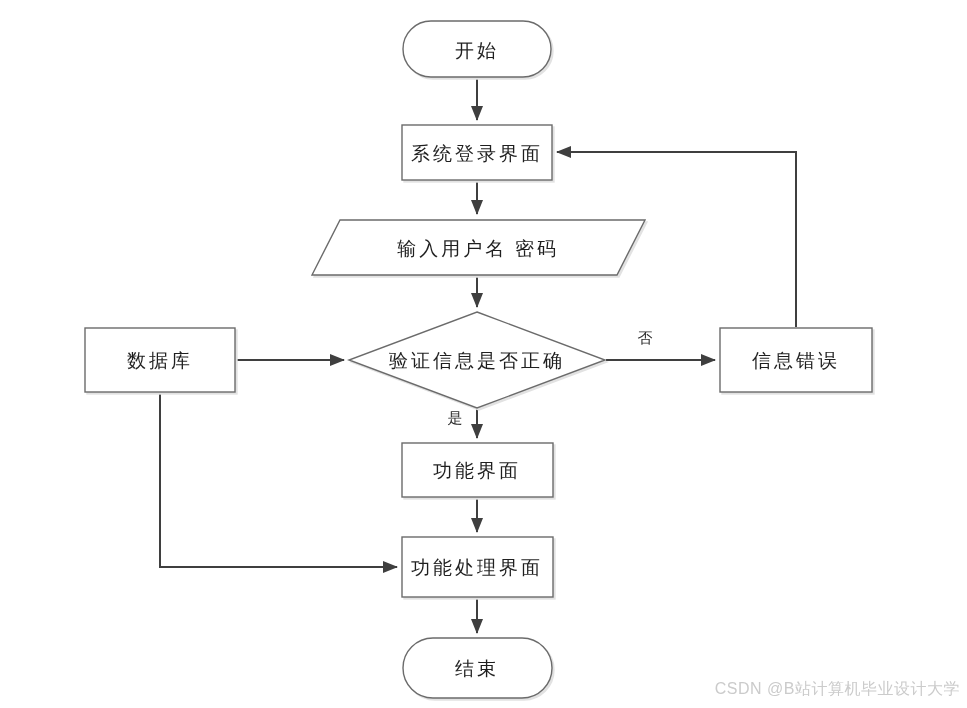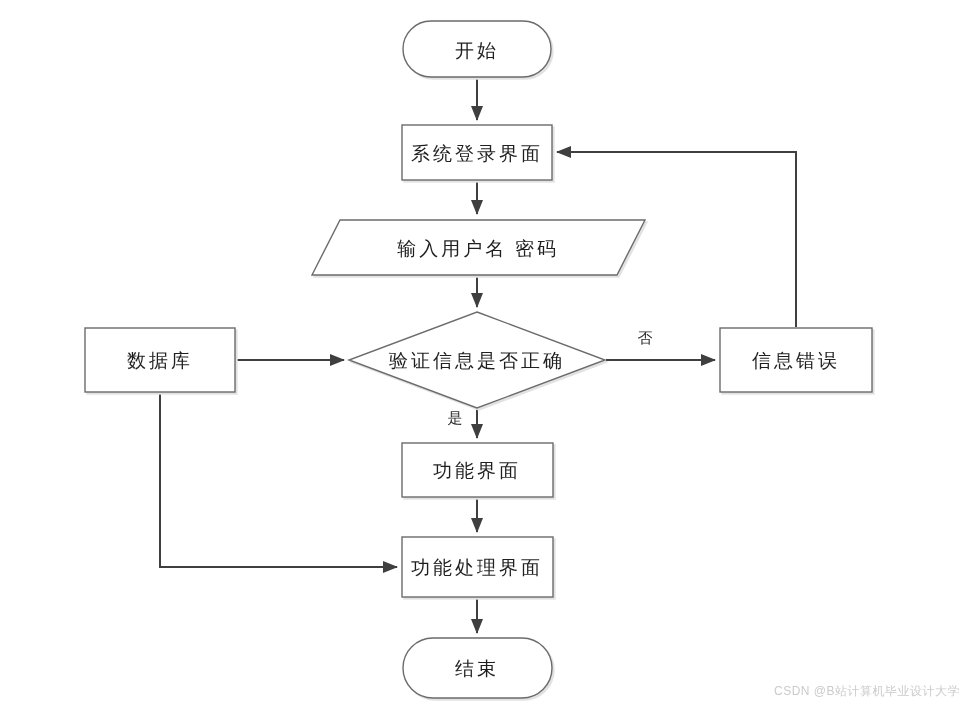--- a/index.html
+++ b/index.html
@@ -40,21 +40,21 @@
     font-size: 15px;
     fill: #2a2a2a;
     text-anchor: middle;
     dominant-baseline: central;
   }
   .watermark {
     position: absolute;
     right: 7px;
     bottom: 8px;
     font-family: "Liberation Sans", sans-serif;
-    font-size: 12px;
+    font-size: 16px;
     color: #cbcbcb;
     letter-spacing: 0.5px;
     user-select: none;
   }
 </style>
 </head>
 <body>
 
 <div class="stage">
   <svg width="967" height="708" viewBox="0 0 967 708">

